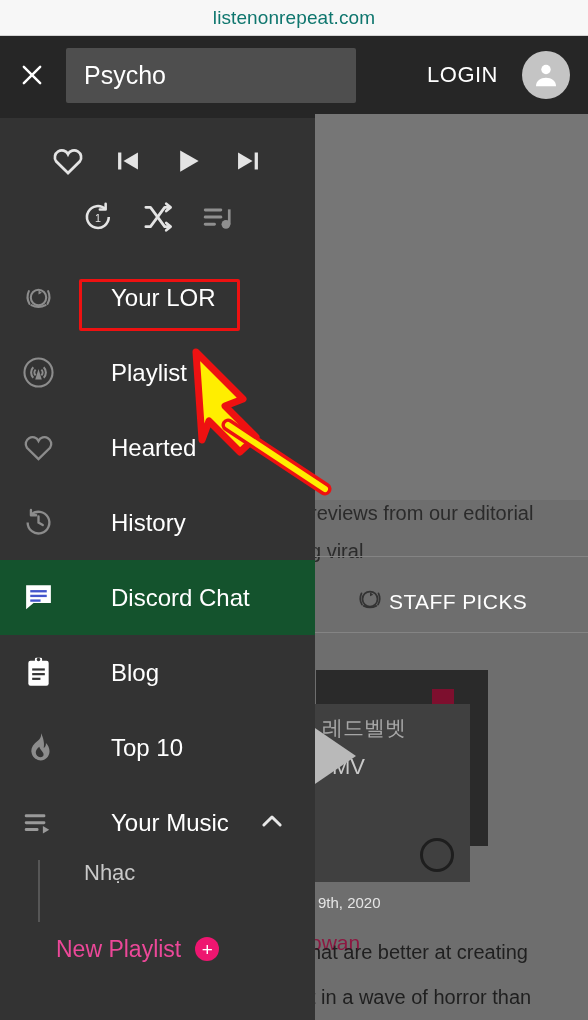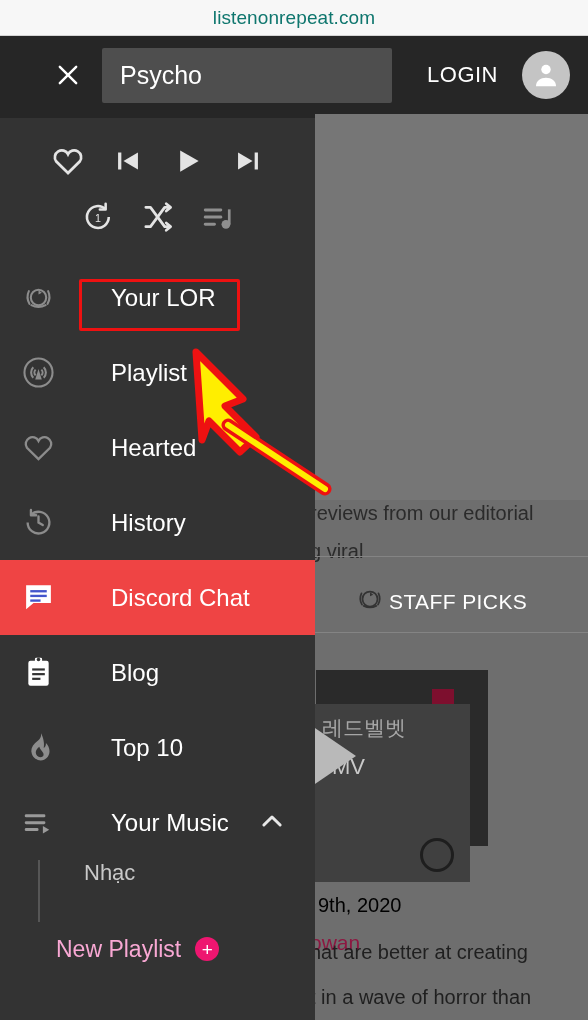--- a/index.html
+++ b/index.html
@@ -69,21 +69,21 @@
     position: absolute; left: 432px; top: 653px; width: 22px; height: 36px;
     background: #7d0f2e;
     clip-path: polygon(0 0, 100% 0, 100% 100%, 50% 76%, 0 100%);
   }
   .bg-play {
     position: absolute; left: 312px; top: 690px;
     width: 0; height: 0;
     border-top: 30px solid transparent; border-bottom: 30px solid transparent;
     border-left: 44px solid #b9b9b9;
   }
-  .bg-date { position: absolute; left: 310px; top: 858px; color: #000000; font-size: 20px; white-space: nowrap; margin-left: 8px; }
+  .bg-date { position: absolute; left: 310px; top: 858px; color: #e5e5e5; font-size: 15px; white-space: nowrap; margin-left: 8px; }
   .bg-author { position: absolute; left: 310px; top: 895px; color: #8d1741; font-size: 21px; white-space: nowrap; }
 
   
   .drawer {
     position: absolute; left: 0; top: 36px; width: 315px; height: 984px;
     background: #333333; overflow: hidden;
   }
   .drawer-head {
     position: relative; width: 315px; height: 82px; background: #262626;
     display: flex; align-items: center;
@@ -128,44 +128,44 @@
 
   
   .nav { width: 315px; margin-top: 14px; }
   .nav-item {
     display: flex; align-items: center; height: 75px; padding-left: 22px;
     cursor: pointer; position: relative; gap: 25px;
   }
   .nav-item .ico { width: 42px; display: flex; align-items: center; }
   .nav-item .ico svg { width: 33px; height: 33px; }
   .nav-item .txt { margin-left: 22px; color: #ffffff; font-size: 24px; }
-  .nav-item.active { background: #ef4444; }
+  .nav-item.active { background: #14532d; }
   .nav-item .chev { position: absolute; right: 28px; }
   .nav-item .chev svg { width: 30px; height: 30px; }
 
   .sub-item {
     display: flex; align-items: flex-start; height: 62px; padding-left: 44px;
     border-left: 2px solid #565656; margin-left: 38px; cursor: pointer;
   }
   .sub-item .txt { color: #c9c9c9; font-size: 22px; }
   .new-pl {
     display: flex; align-items: center; gap: 14px; padding-left: 56px; height: 54px;
     cursor: pointer;
   }
-  .new-pl .txt { color: #f9a8d4; font-size: 23px; }
+  .new-pl .txt { color: #ec4899; font-size: 23px; }
   .new-pl .plus {
     width: 24px; height: 24px; border-radius: 50%; background: #ee1670;
     display: flex; align-items: center; justify-content: center;
     color: #fff; font-size: 19px; line-height: 1;
   }
 
   
   .appbar {
     position: absolute; left: 0; top: 36px; width: 588px; height: 78px;
-    background: #262626; display: flex; align-items: center; z-index: 30; padding-left: 36px;
+    background: #262626; display: flex; align-items: center; z-index: 30;
   }
   .appbar .close { margin-left: 18px; width: 28px; height: 28px; cursor: pointer; }
   .appbar .close svg { width: 28px; height: 28px; }
   .search-field {
     margin-left: 20px; width: 290px; height: 55px; background: #4e4e4e;
     border: none; border-radius: 2px; color: #ffffff; font-size: 25px;
     padding-left: 18px; font-family: "Liberation Sans", sans-serif;
   }
   .appbar .login-txt { margin-left: auto; color: #ffffff; font-size: 22px; letter-spacing: .5px; cursor: pointer; }
   .avatar {

